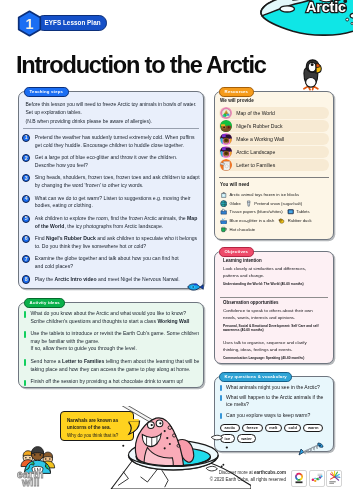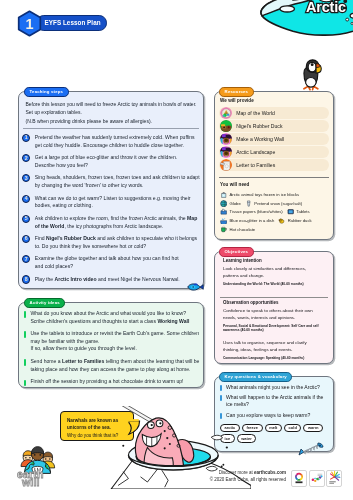--- a/index.html
+++ b/index.html
@@ -128,20 +128,21 @@
       <span>EYFS Lesson Plan</span>
     </div>
     <div class="hexnum">
       <svg width="25" height="27" viewBox="0 0 25 27">
         <polygon points="12.5,1.3 23.3,7.5 23.3,19.5 12.5,25.7 1.7,19.5 1.7,7.5" fill="#1b6ef3" stroke="#0b2f7a" stroke-width="1.7" stroke-linejoin="round"></polygon>
       </svg>
       <span>1</span>
     </div>
   </div>
 
+  <div class="title">Introduction to the Arctic</div>
 
   <div class="panel p-teach">
     <div class="tab">Teaching steps</div>
     <div class="intro">
         <div>Before this lesson you will need to freeze Arctic toy animals in bowls of water.</div>
         <div>Set up exploration tables.</div>
         <div>(N.B when providing drinks please be aware of allergies).</div>
       </div>
     <div class="hr-blue"></div>
     <div class="steps">

